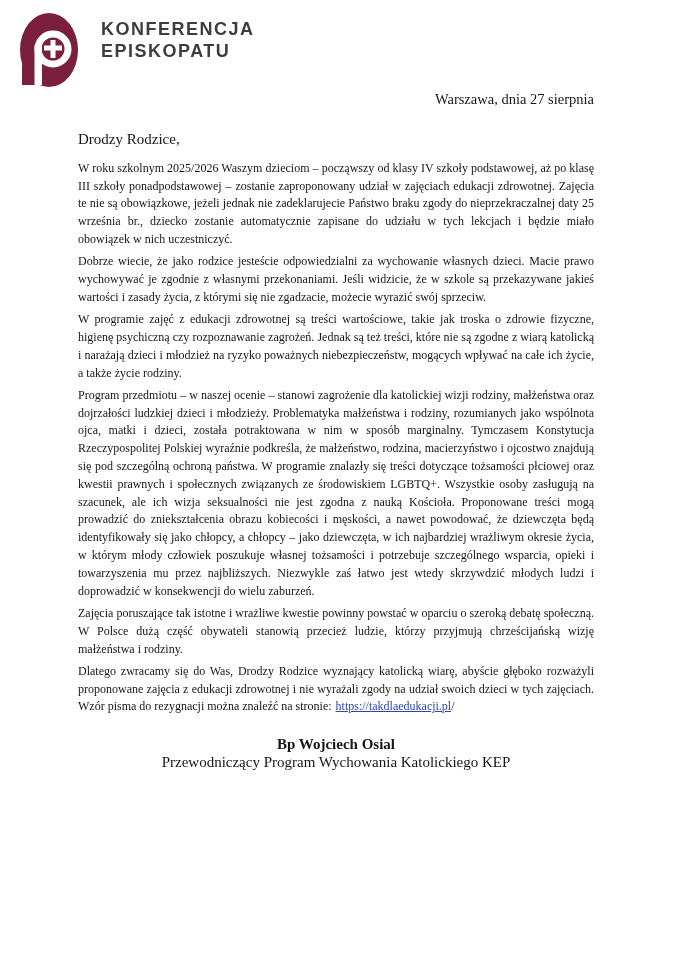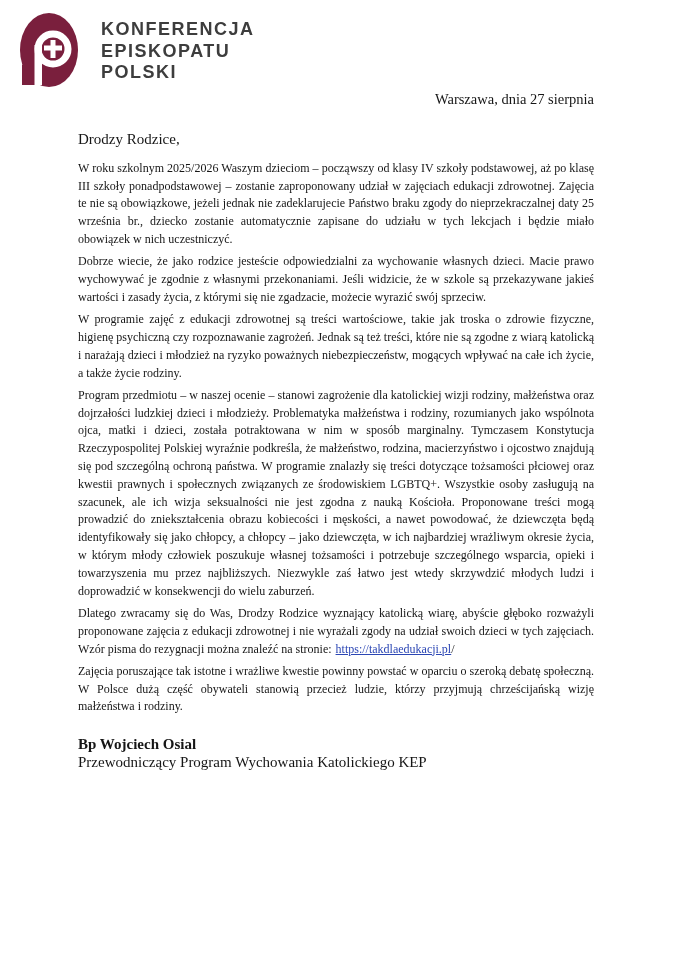--- a/index.html
+++ b/index.html
@@ -47,21 +47,21 @@
   .para{
     margin:0 0 4.5px 0;
     font-size:12px;line-height:17.8px;
     text-align:justify;
   }
   .link{
     color:#2b46b4;text-decoration:underline;
     margin-left:4px;
   }
   .link-suffix{color:#161616;text-decoration:none;}
-  .signature{margin-top:19px;font-size:15px;line-height:18px;}
+  .signature{margin-top:19px;font-size:15px;line-height:18px;text-align:center;}
   .sig-name{font-weight:bold;}
 </style>
 </head>
 <body>
 
 <div class="page">
 
   <header>
     <div class="logo-row">
       <svg class="logo-mark" viewBox="0 0 58 74" aria-hidden="true">
@@ -71,38 +71,37 @@
         <circle cx="33" cy="36" r="15" fill="none" stroke="#ffffff" stroke-width="7"></circle>
 
         <rect x="14.5" y="32" width="7.5" height="40" fill="#ffffff"></rect>
 
         <rect x="30.5" y="27" width="5" height="18" fill="#ffffff"></rect>
         <rect x="24" y="32.5" width="18" height="5" fill="#ffffff"></rect>
       </svg>
       <div class="wordmark">
         <div>KONFERENCJA</div>
         <div>EPISKOPATU</div>
-        <div>POLSKI</div>
       </div>
     </div>
     <div class="dateline">Warszawa, dnia 27 sierpnia</div>
   </header>
 
   <main class="content">
 
 
     <div class="salutation">Drodzy Rodzice,</div>
 
     <p class="para">W roku szkolnym 2025/2026 Waszym dzieciom – począwszy od klasy IV szkoły podstawowej, aż po klasę III szkoły ponadpodstawowej – zostanie zaproponowany udział w zajęciach edukacji zdrowotnej. Zajęcia te nie są obowiązkowe, jeżeli jednak nie zadeklarujecie Państwo braku zgody do nieprzekraczalnej daty 25 września br., dziecko zostanie automatycznie zapisane do udziału w tych lekcjach i będzie miało obowiązek w nich uczestniczyć.</p>
     <p class="para">Dobrze wiecie, że jako rodzice jesteście odpowiedzialni za wychowanie własnych dzieci. Macie prawo wychowywać je zgodnie z własnymi przekonaniami. Jeśli widzicie, że w szkole są przekazywane jakieś wartości i zasady życia, z którymi się nie zgadzacie, możecie wyrazić swój sprzeciw.</p>
     <p class="para">W programie zajęć z edukacji zdrowotnej są treści wartościowe, takie jak troska o zdrowie fizyczne, higienę psychiczną czy rozpoznawanie zagrożeń. Jednak są też treści, które nie są zgodne z wiarą katolicką i narażają dzieci i młodzież na ryzyko poważnych niebezpieczeństw, mogących wpływać na całe ich życie, a także życie rodziny.</p>
     <p class="para">Program przedmiotu – w naszej ocenie – stanowi zagrożenie dla katolickiej wizji rodziny, małżeństwa oraz dojrzałości ludzkiej dzieci i młodzieży. Problematyka małżeństwa i rodziny, rozumianych jako wspólnota ojca, matki i dzieci, została potraktowana w nim w sposób marginalny. Tymczasem Konstytucja Rzeczypospolitej Polskiej wyraźnie podkreśla, że małżeństwo, rodzina, macierzyństwo i ojcostwo znajdują się pod szczególną ochroną państwa. W programie znalazły się treści dotyczące tożsamości płciowej oraz kwestii prawnych i społecznych związanych ze środowiskiem LGBTQ+. Wszystkie osoby zasługują na szacunek, ale ich wizja seksualności nie jest zgodna z nauką Kościoła. Proponowane treści mogą prowadzić do zniekształcenia obrazu kobiecości i męskości, a nawet powodować, że dziewczęta będą identyfikowały się jako chłopcy, a chłopcy – jako dziewczęta, w ich najbardziej wrażliwym okresie życia, w którym młody człowiek poszukuje własnej tożsamości i potrzebuje szczególnego wsparcia, opieki i towarzyszenia mu przez najbliższych. Niezwykle zaś łatwo jest wtedy skrzywdzić młodych ludzi i doprowadzić w konsekwencji do wielu zaburzeń.</p>
+    <p class="para">Zajęcia poruszające tak istotne i wrażliwe kwestie powinny powstać w oparciu o szeroką debatę społeczną. W Polsce dużą część obywateli stanowią przecież ludzie, którzy przyjmują chrześcijańską wizję małżeństwa i rodziny.</p>
+
     <p class="para"><span>Dlatego zwracamy się do Was, Drodzy Rodzice wyznający katolicką wiarę, abyście głęboko rozważyli proponowane zajęcia z edukacji zdrowotnej i nie wyrażali zgody na udział swoich dzieci w tych zajęciach. Wzór pisma do rezygnacji można znaleźć na stronie:</span><a class="link" href="#">https://takdlaedukacji.pl</a><span class="link-suffix">/</span></p>
-
-    <p class="para">Zajęcia poruszające tak istotne i wrażliwe kwestie powinny powstać w oparciu o szeroką debatę społeczną. W Polsce dużą część obywateli stanowią przecież ludzie, którzy przyjmują chrześcijańską wizję małżeństwa i rodziny.</p>
 
     <div class="signature">
       <div class="sig-name">Bp Wojciech Osial</div>
       <div>Przewodniczący Program Wychowania Katolickiego KEP</div>
     </div>
 
   </main>
 </div>
 
 </body></html>

